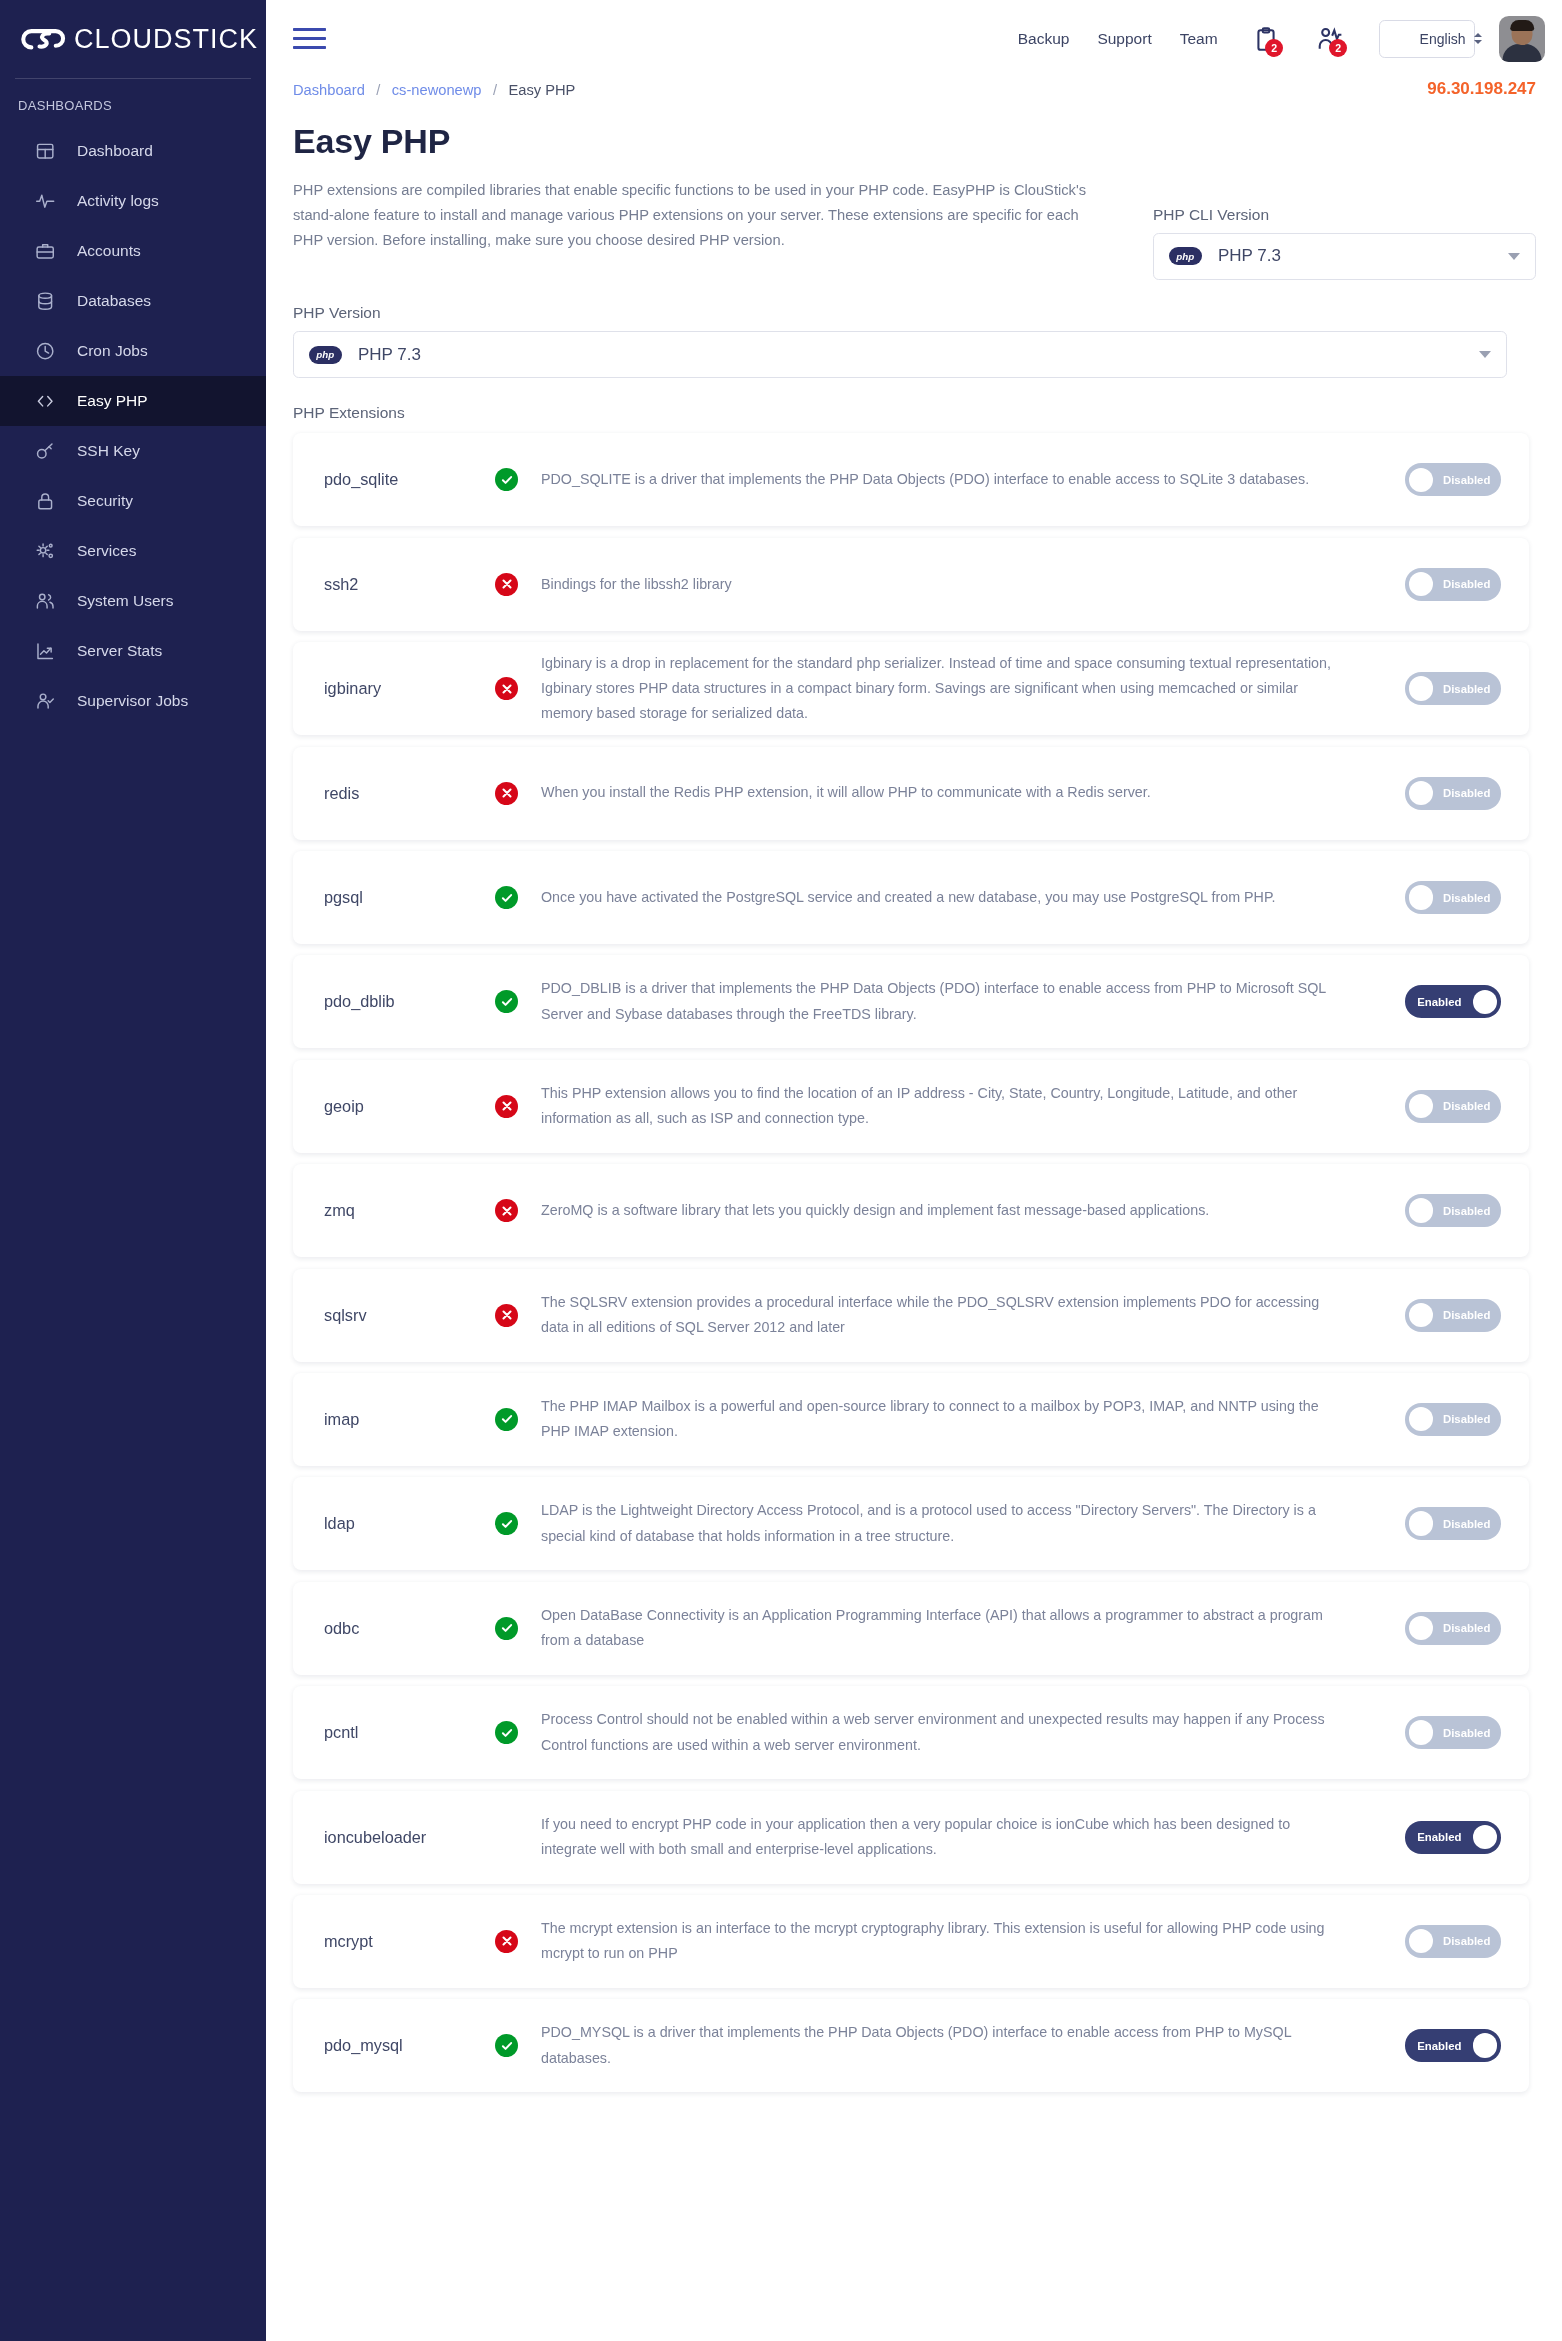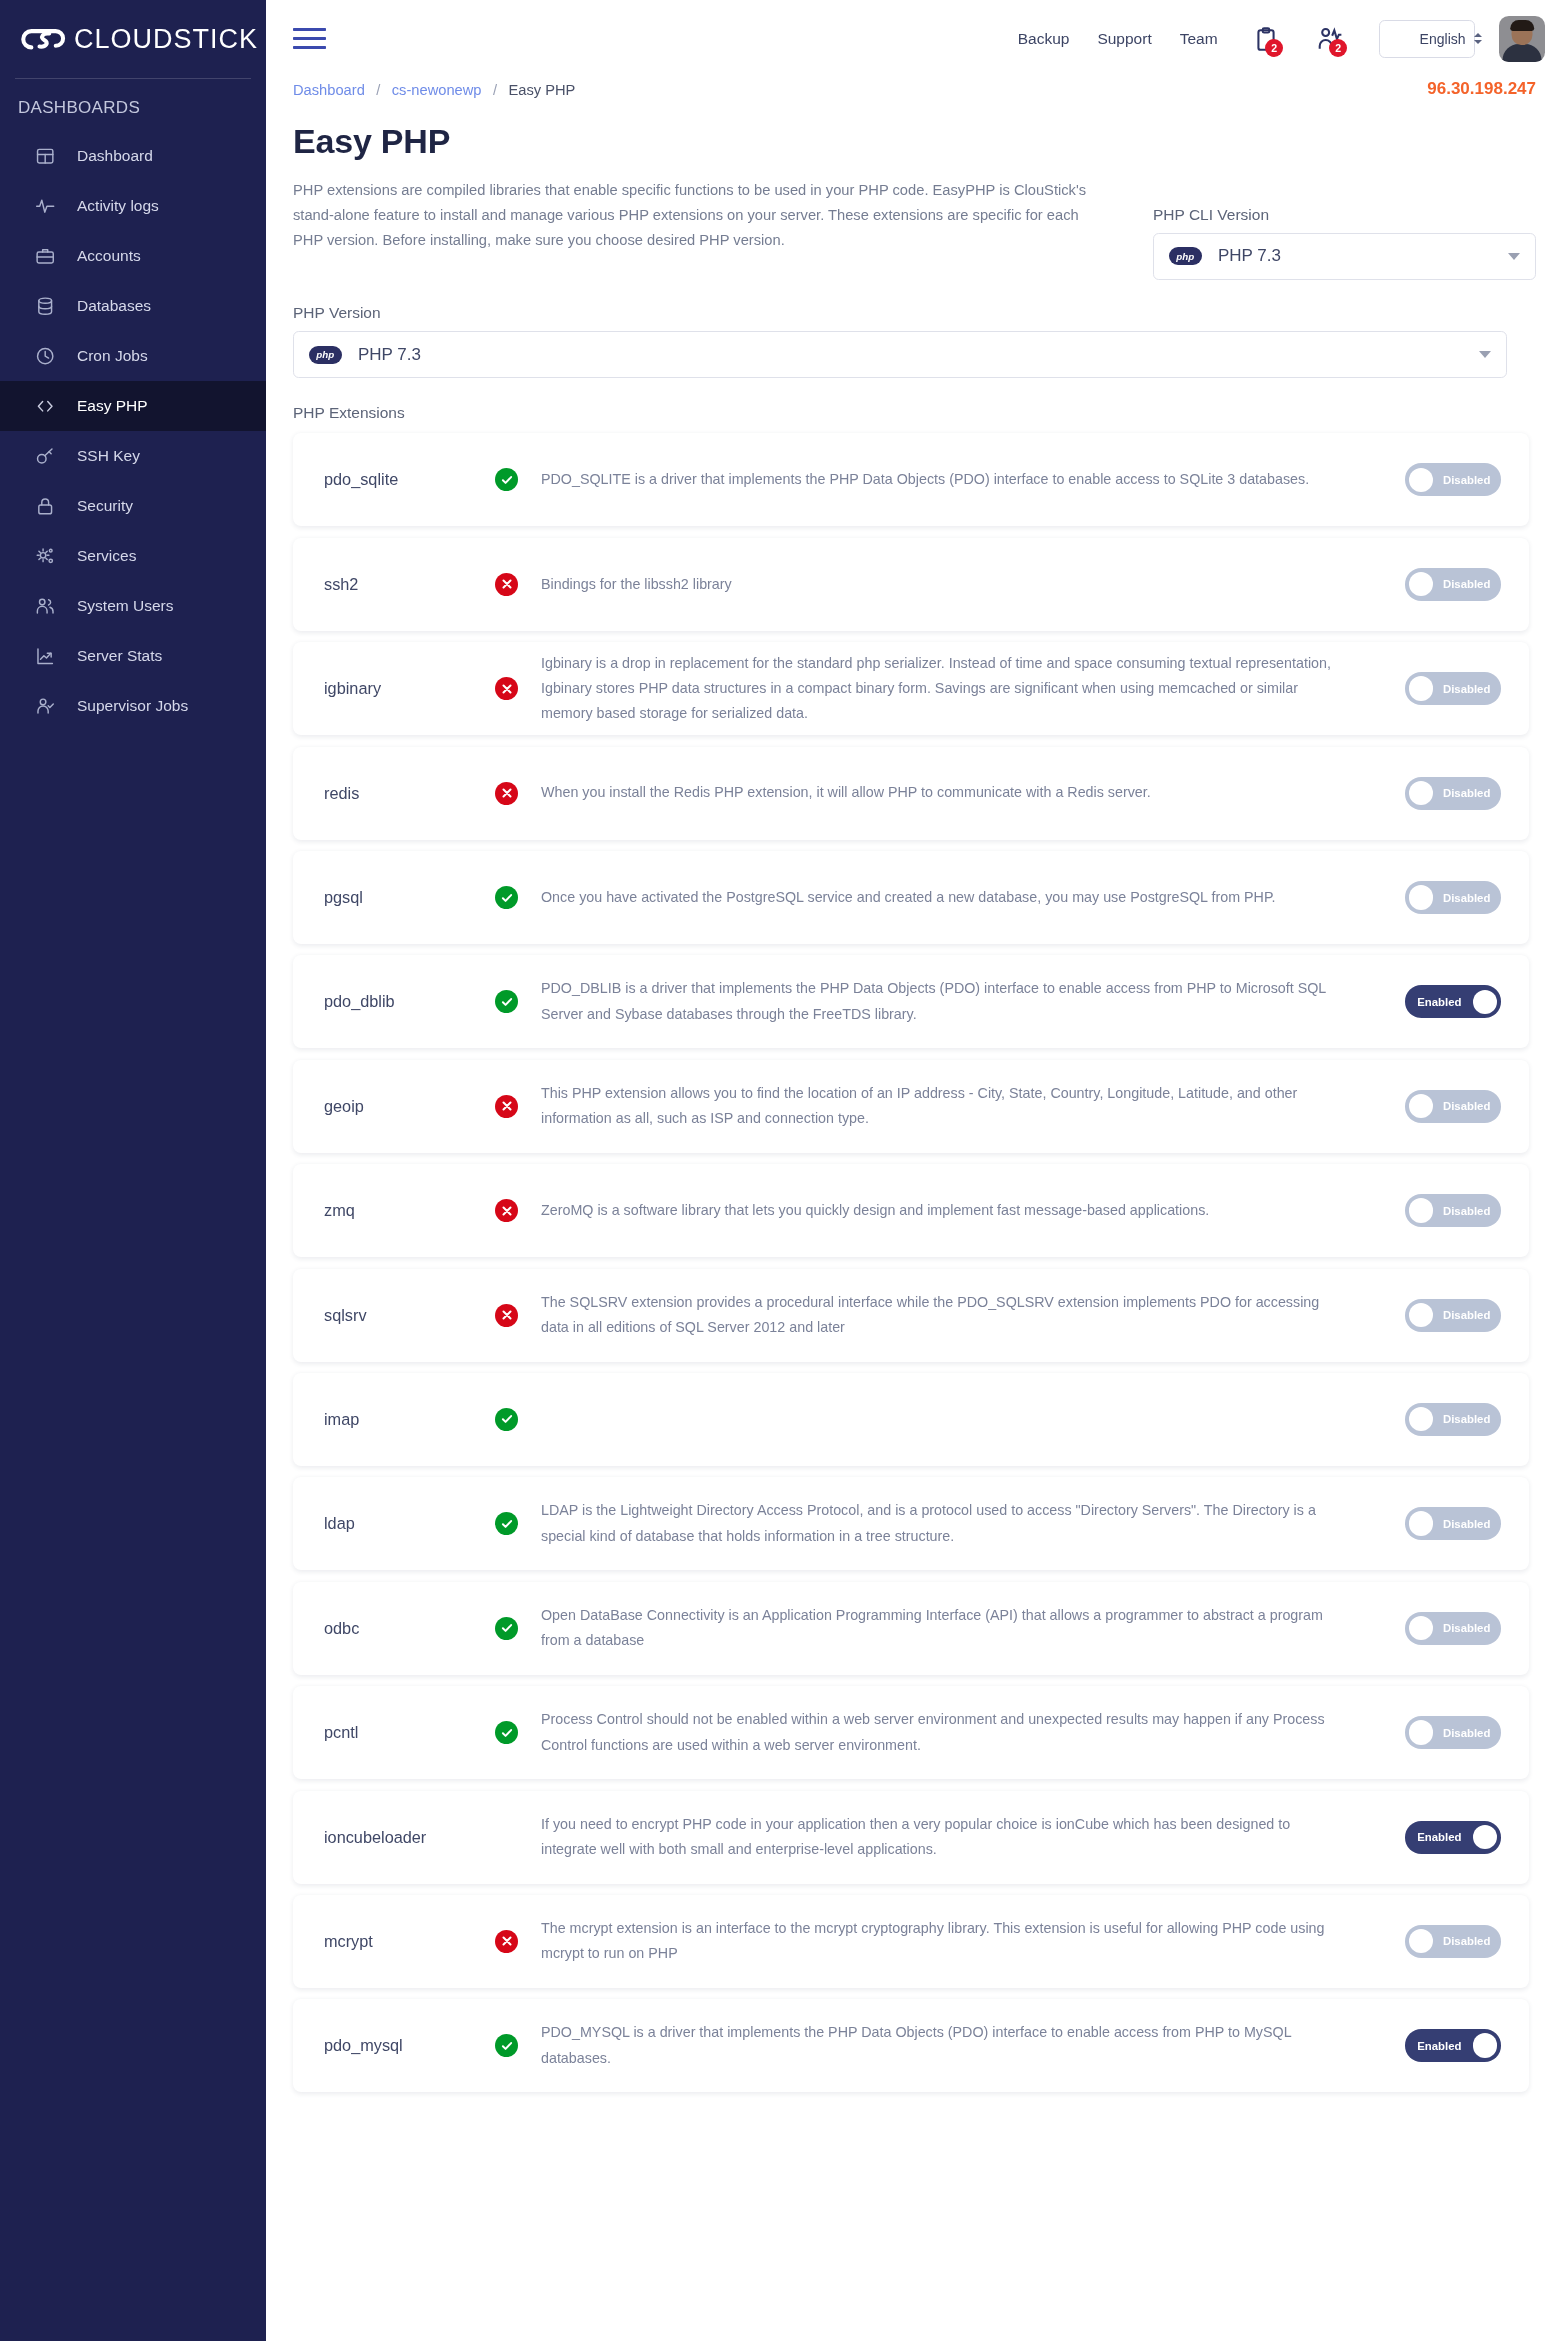--- a/index.html
+++ b/index.html
@@ -35,21 +35,21 @@
     margin-left: 1.6px;
     font-family: "Liberation Sans", sans-serif;
   }
   .side-divider {
     height: 0.8px;
     background: rgba(255,255,255,0.16);
     margin: 0 14.7px;
   }
   .side-section {
     color: #c3c7dd;
-    font-size: 17px;
+    font-size: 13px;
     letter-spacing: 0.3px;
     padding: 19.6px 0 13px 18px;
   }
   .nav-item {
     display: flex;
     align-items: center;
     height: 50px;
     padding-left: 31px;
     color: #d5d8ea;
     font-size: 15.5px;
@@ -676,20 +676,21 @@
           </div>
           <div class="ext-row">
             <span class="ext-name">imap</span>
             <span class="ext-status">
               <span class="st-dot st-ok">
                 <svg viewBox="0 0 24 24" fill="none" stroke="#fff" stroke-width="3.4" stroke-linecap="round" stroke-linejoin="round">
                   <path d="M5 12.5l4.5 4.5L19 7"></path>
                 </svg>
               </span>
             </span>
+            <span class="ext-desc">The PHP IMAP Mailbox is a powerful and open-source library to connect to a mailbox by POP3, IMAP, and NNTP using the PHP IMAP extension.</span>
             <span class="toggle off">
               <span class="tlabel">Disabled</span>
               <span class="knob"></span>
             </span>
           </div>
           <div class="ext-row">
             <span class="ext-name">ldap</span>
             <span class="ext-status">
               <span class="st-dot st-ok">
                 <svg viewBox="0 0 24 24" fill="none" stroke="#fff" stroke-width="3.4" stroke-linecap="round" stroke-linejoin="round">

